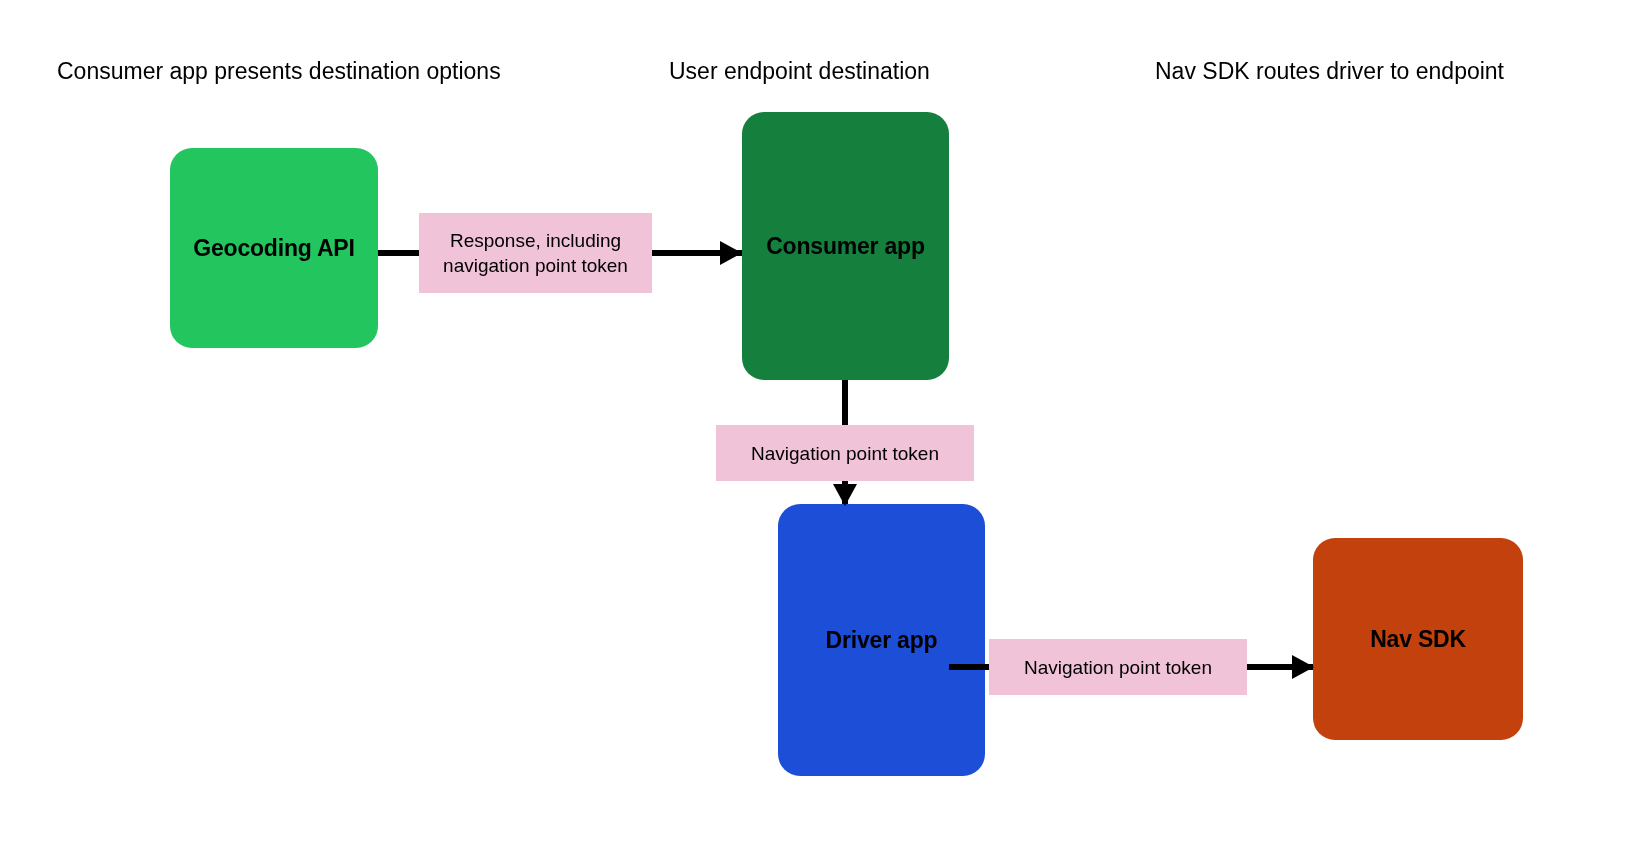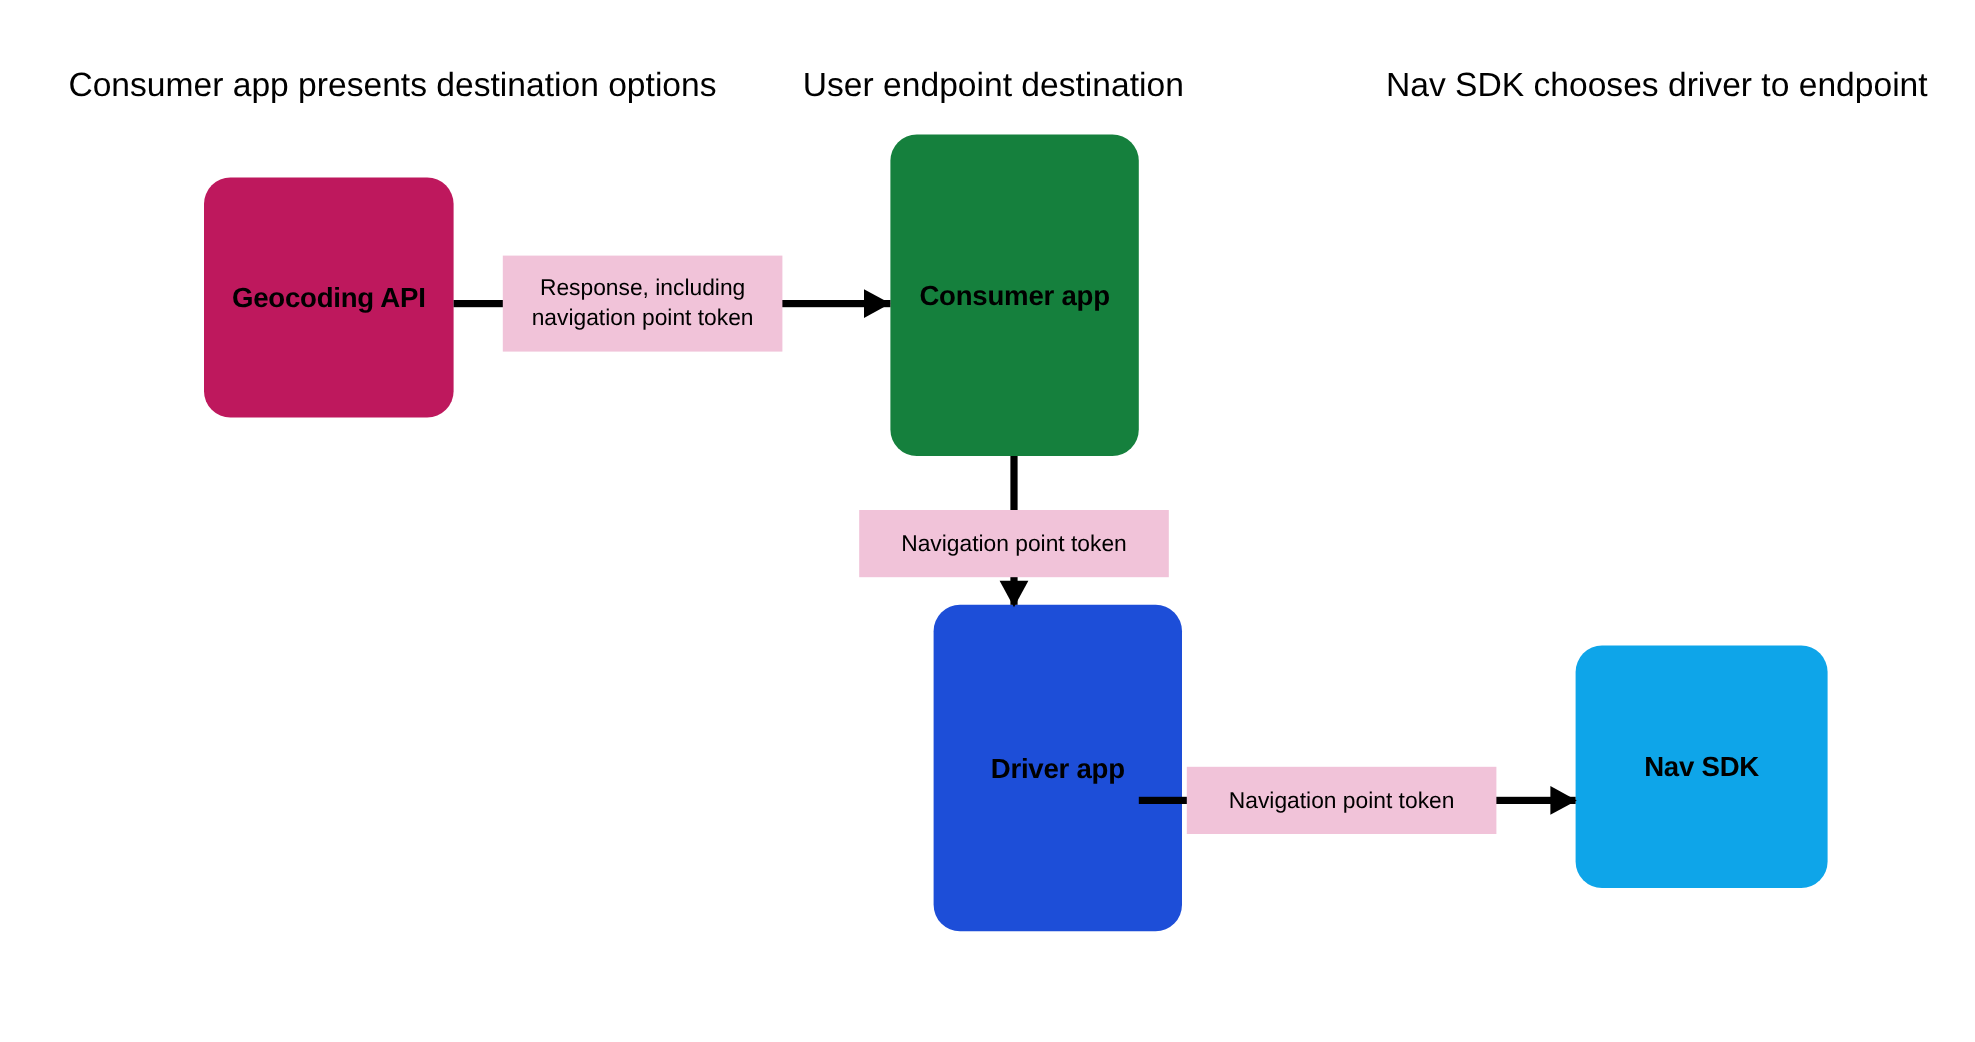--- a/index.html
+++ b/index.html
@@ -17,21 +17,21 @@
   #canvas {
     position: relative;
     width: 1646px;
     height: 868px;
     background: #ffffff;
   }
 
   
   .col-heading {
     position: absolute;
-    font-size: 28px;
+    font-size: 23px;
     line-height: 28px;
     font-weight: 400;
     color: #000000;
     white-space: nowrap;
   }
   #heading-0 { left: 57px;   top: 57px; }
   #heading-1 { left: 669px;  top: 57px; }
   #heading-2 { left: 1155px; top: 57px; }
 
   
@@ -48,37 +48,37 @@
     font-weight: bold;
     color: #000000;
     text-align: center;
     white-space: nowrap;
     letter-spacing: -0.2px;
   }
 
   #node-geocoding-api {
     left: 170px; top: 148px;
     width: 208px; height: 200px;
-    background: #be185d;
+    background: #22c55e;
   }
   #node-consumer-app {
     left: 742px; top: 112px;
     width: 207px; height: 268px;
     background: #15803d;
   }
   #node-driver-app {
     left: 742px; top: 504px;
     width: 207px; height: 272px;
     background: #1d4ed8;
     margin-left: 36px;
   }
   #node-nav-sdk {
     left: 1313px; top: 538px;
     width: 210px; height: 202px;
-    background: #0ea5e9;
+    background: #c2410c;
   }
 
   
   .edge-label {
     position: absolute;
     background: #f1c3d9;
     display: flex;
     align-items: center;
     justify-content: center;
     box-sizing: border-box;
@@ -144,21 +144,21 @@
   #arrowhead-to-driver   { left: 833px; top: 484px; }
   #arrowhead-to-navsdk   { left: 1292px; top: 655px; }
 </style>
 </head>
 <body>
 
 <div id="canvas">
 
   <div id="heading-0" class="col-heading">Consumer app presents destination options</div>
   <div id="heading-1" class="col-heading">User endpoint destination</div>
-  <div id="heading-2" class="col-heading">Nav SDK chooses driver to endpoint</div>
+  <div id="heading-2" class="col-heading">Nav SDK routes driver to endpoint</div>
 
   <div id="edge-geocoding-to-consumer-line" class="edge-line"></div>
   <div id="arrowhead-to-consumer" class="arrowhead arrowhead-right"></div>
 
   <div id="edge-consumer-to-driver-line" class="edge-line"></div>
   <div id="arrowhead-to-driver" class="arrowhead arrowhead-down"></div>
 
   <div id="edge-driver-to-navsdk-line" class="edge-line"></div>
   <div id="arrowhead-to-navsdk" class="arrowhead arrowhead-right"></div>
 

